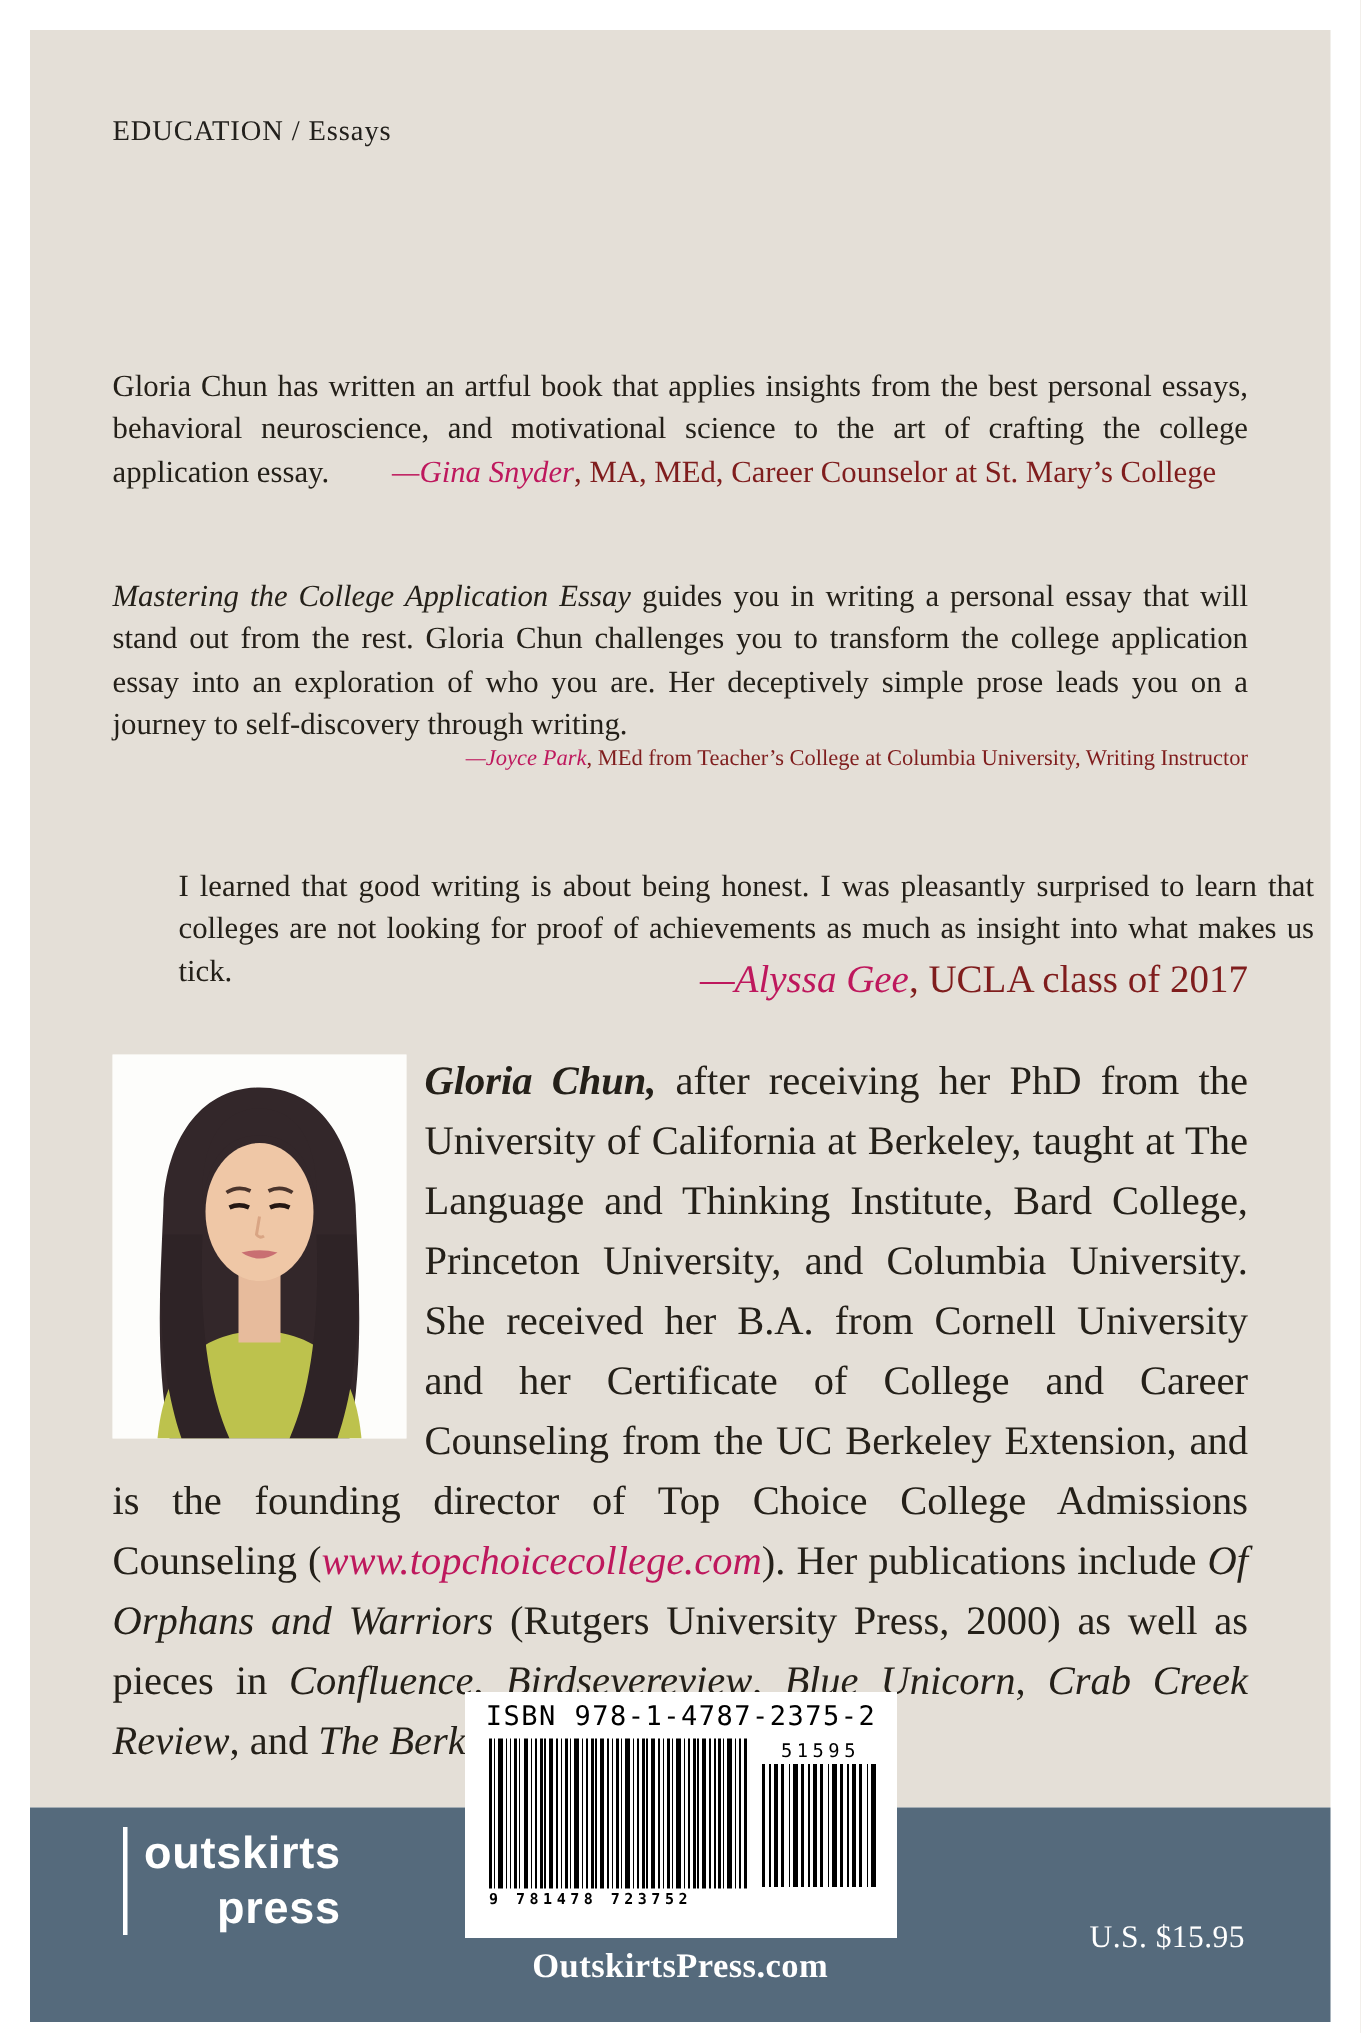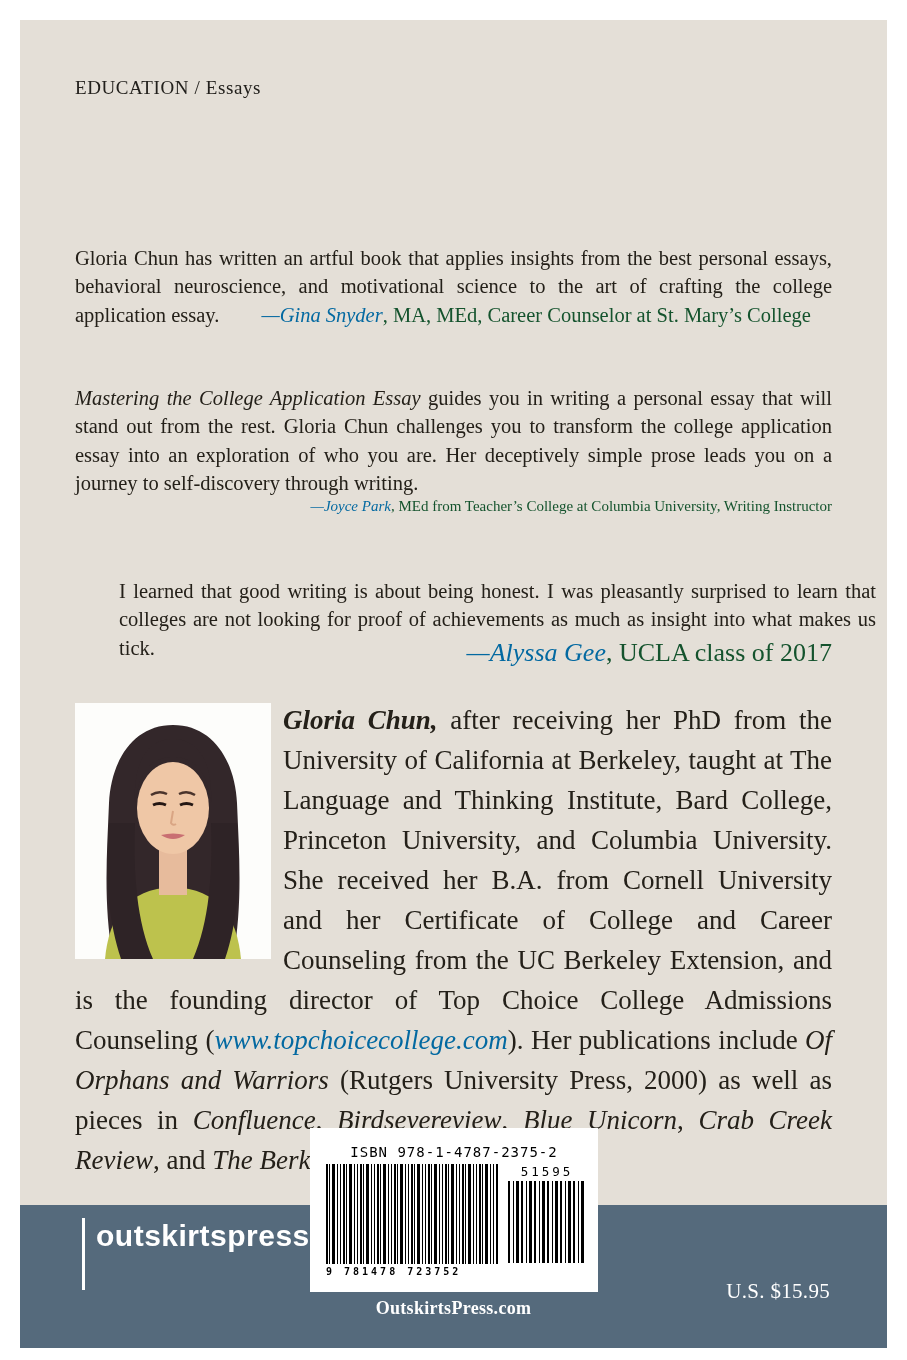--- a/index.html
+++ b/index.html
@@ -43,32 +43,32 @@
   }
   .photo {
     float: left;
     width: 196px; height: 256px;
     margin: 3px 12px 4px 0;
     background: #fdfdfb;
   }
   
   .s-i    { font-style: italic; }
   .s-bi   { font-style: italic; font-weight: bold; }
-  .s-pink { color: #14532d; margin-top: 32px; }
-  .s-pinki{ color: #0369a1; font-style: italic; }
+  .s-pink { color: #7f1d1d; margin-top: 32px; }
+  .s-pinki{ color: #be185d; font-style: italic; }
   .s-gap  { display: inline-block; width: 42px; }
 
   
   .barcode-box {
     position: absolute; left: 310px; top: 1128px;
     width: 288px; height: 164px;
     background: #ffffff; z-index: 3;
     font-family: "DejaVu Sans Mono", monospace; color: #000;
   }
-  .isbn-label { text-align: center; font-size: 14px; padding-top: 16px; letter-spacing: 1px; }
+  .isbn-label { text-align: center; font-size: 18px; padding-top: 6px; letter-spacing: 1px; }
   .bars-row { display: flex; align-items: flex-start; padding: 4px 12px 0 16px; }
   .bars-main {
     width: 172px; height: 100px;
     background: repeating-linear-gradient(to right,
       #000 0px, #000 2px, #fff 2px, #fff 3px,
       #000 3px, #000 4px, #fff 4px, #fff 6px,
       #000 6px, #000 9px, #fff 9px, #fff 11px,
       #000 11px, #000 12px, #fff 12px, #fff 14px,
       #000 14px, #000 15px, #fff 15px, #fff 17px);
   }
@@ -85,32 +85,32 @@
 
   
   .footer {
     position: absolute; left: 20px; top: 1205px;
     width: 867px; height: 143px;
     background: #556a7c; color: #ffffff;
   }
   .logo { position: absolute; left: 62px; top: 13px; display: flex; }
   .logo-bar { width: 3px; height: 72px; background: #ffffff; margin-right: 11px; }
   .logo-words {
-    display: flex; justify-content: space-between;
+    display: flex; flex-direction: column; justify-content: space-between;
     font-family: "Liberation Sans", sans-serif; font-weight: bold;
     font-size: 30px; line-height: 35px; letter-spacing: 0.5px;
   }
   .logo-word2 { text-align: right; }
   .price {
     position: absolute; right: 57px; top: 58px;
     font-size: 21px; letter-spacing: 0.3px; margin-top: 16px;
   }
   .site {
     position: absolute; left: 0; top: 93px; width: 100%;
-    text-align: center; font-size: 18px; font-weight: bold; letter-spacing: 0.3px;
+    text-align: center; font-size: 23px; font-weight: bold; letter-spacing: 0.3px;
   }
 </style>
 </head>
 <body>
 
 <div class="cover">
 
   <div class="category">EDUCATION / Essays</div>
 
   <p class="para" id="p1"><span>Gloria Chun has written an artful book that applies insights from the best personal essays, behavioral neuroscience, and motivational science to the art of crafting the college application essay.</span><span class="s-gap"></span><span class="s-pinki">—Gina Snyder</span><span class="s-pink">, MA, MEd, Career Counselor at St. Mary’s College</span></p>

